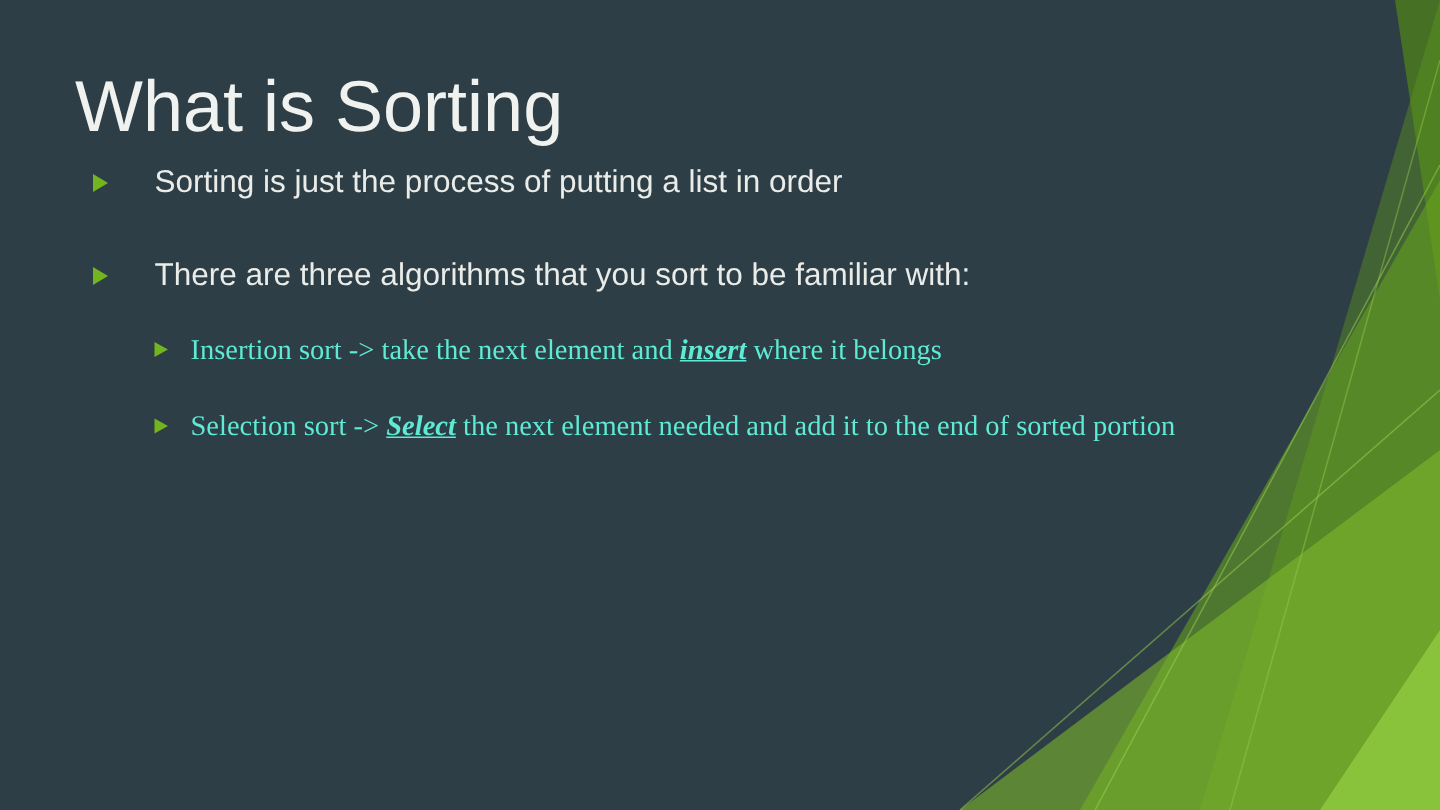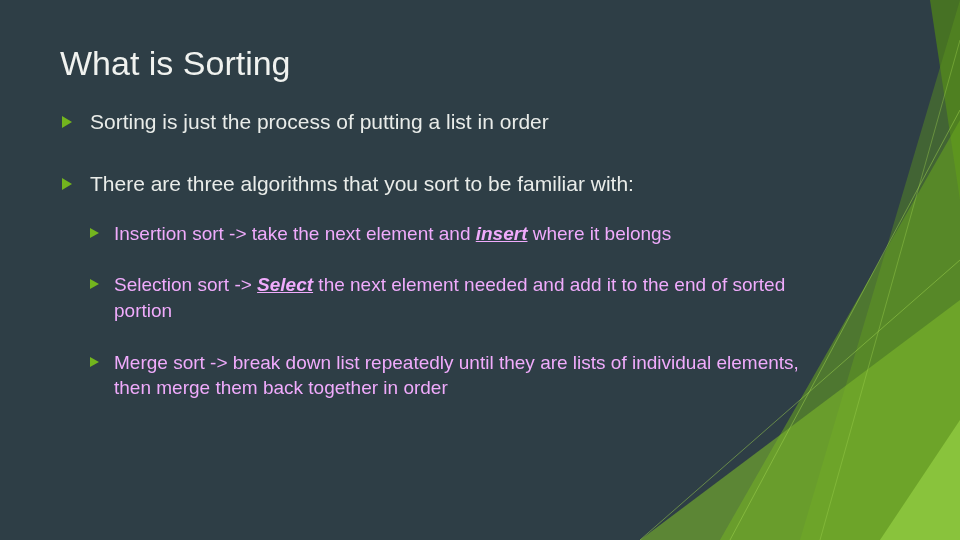--- a/index.html
+++ b/index.html
@@ -21,40 +21,40 @@
   
   .deco {
     position: absolute;
     inset: 0;
     pointer-events: none;
     overflow: hidden;
   }
   .deco svg { width: 960px; height: 540px; display: block; }
   .title {
     position: absolute;
-    left: 60px;
+    left: 50px;
     top: 44px;
-    font-size: 34px;
+    font-size: 48px;
     font-weight: 400;
     color: #f0f2ef;
   }
   .content {
     position: absolute;
     left: 62px;
     top: 108px;
     width: 760px;
   }
   ul.outer, ul.inner {
     list-style: none;
     padding: 0;
     margin: 0;
   }
   ul.outer > li {
     position: relative;
-    padding-left: 28px;
+    padding-left: 41px;
     font-size: 21px;
     line-height: 1.35;
     margin-bottom: 34px;
     color: #e9ece9;
   }
   ul.outer > li::before {
     content: "";
     position: absolute;
     left: 0;
     top: 8px;
@@ -65,21 +65,22 @@
   }
   ul.inner {
     margin-top: 22px;
   }
   ul.inner > li {
     position: relative;
     padding-left: 24px;
     font-size: 19px;
     line-height: 1.35;
     margin-bottom: 26px;
-    color: #f0abfc;
+    color: #5eead4;
+    font-family: Liberation Serif, serif;
   }
   ul.inner > li::before {
     content: "";
     position: absolute;
     left: 0;
     top: 7px;
     width: 0; height: 0;
     border-left: 9px solid #73b51e;
     border-top: 5px solid transparent;
     border-bottom: 5px solid transparent;
@@ -114,20 +115,17 @@
       </li>
       <li>
         <span>There are three algorithms that you sort to be familiar with:</span>
         <ul class="inner">
           <li>
             <span>Insertion sort -&gt; take the next element and </span><span class="emui">insert</span><span> where it belongs</span>
           </li>
           <li>
             <span>Selection sort -&gt; </span><span class="embu">Select</span><span> the next element needed and add it to the end of sorted portion</span>
           </li>
-          <li>
-            <span>Merge sort -&gt;  break down list repeatedly until they are lists of individual elements, then merge them back together in order</span><span></span><span></span>
-          </li>
         </ul>
       </li>
     </ul>
   </div>
 </div>
 
 </body></html>

